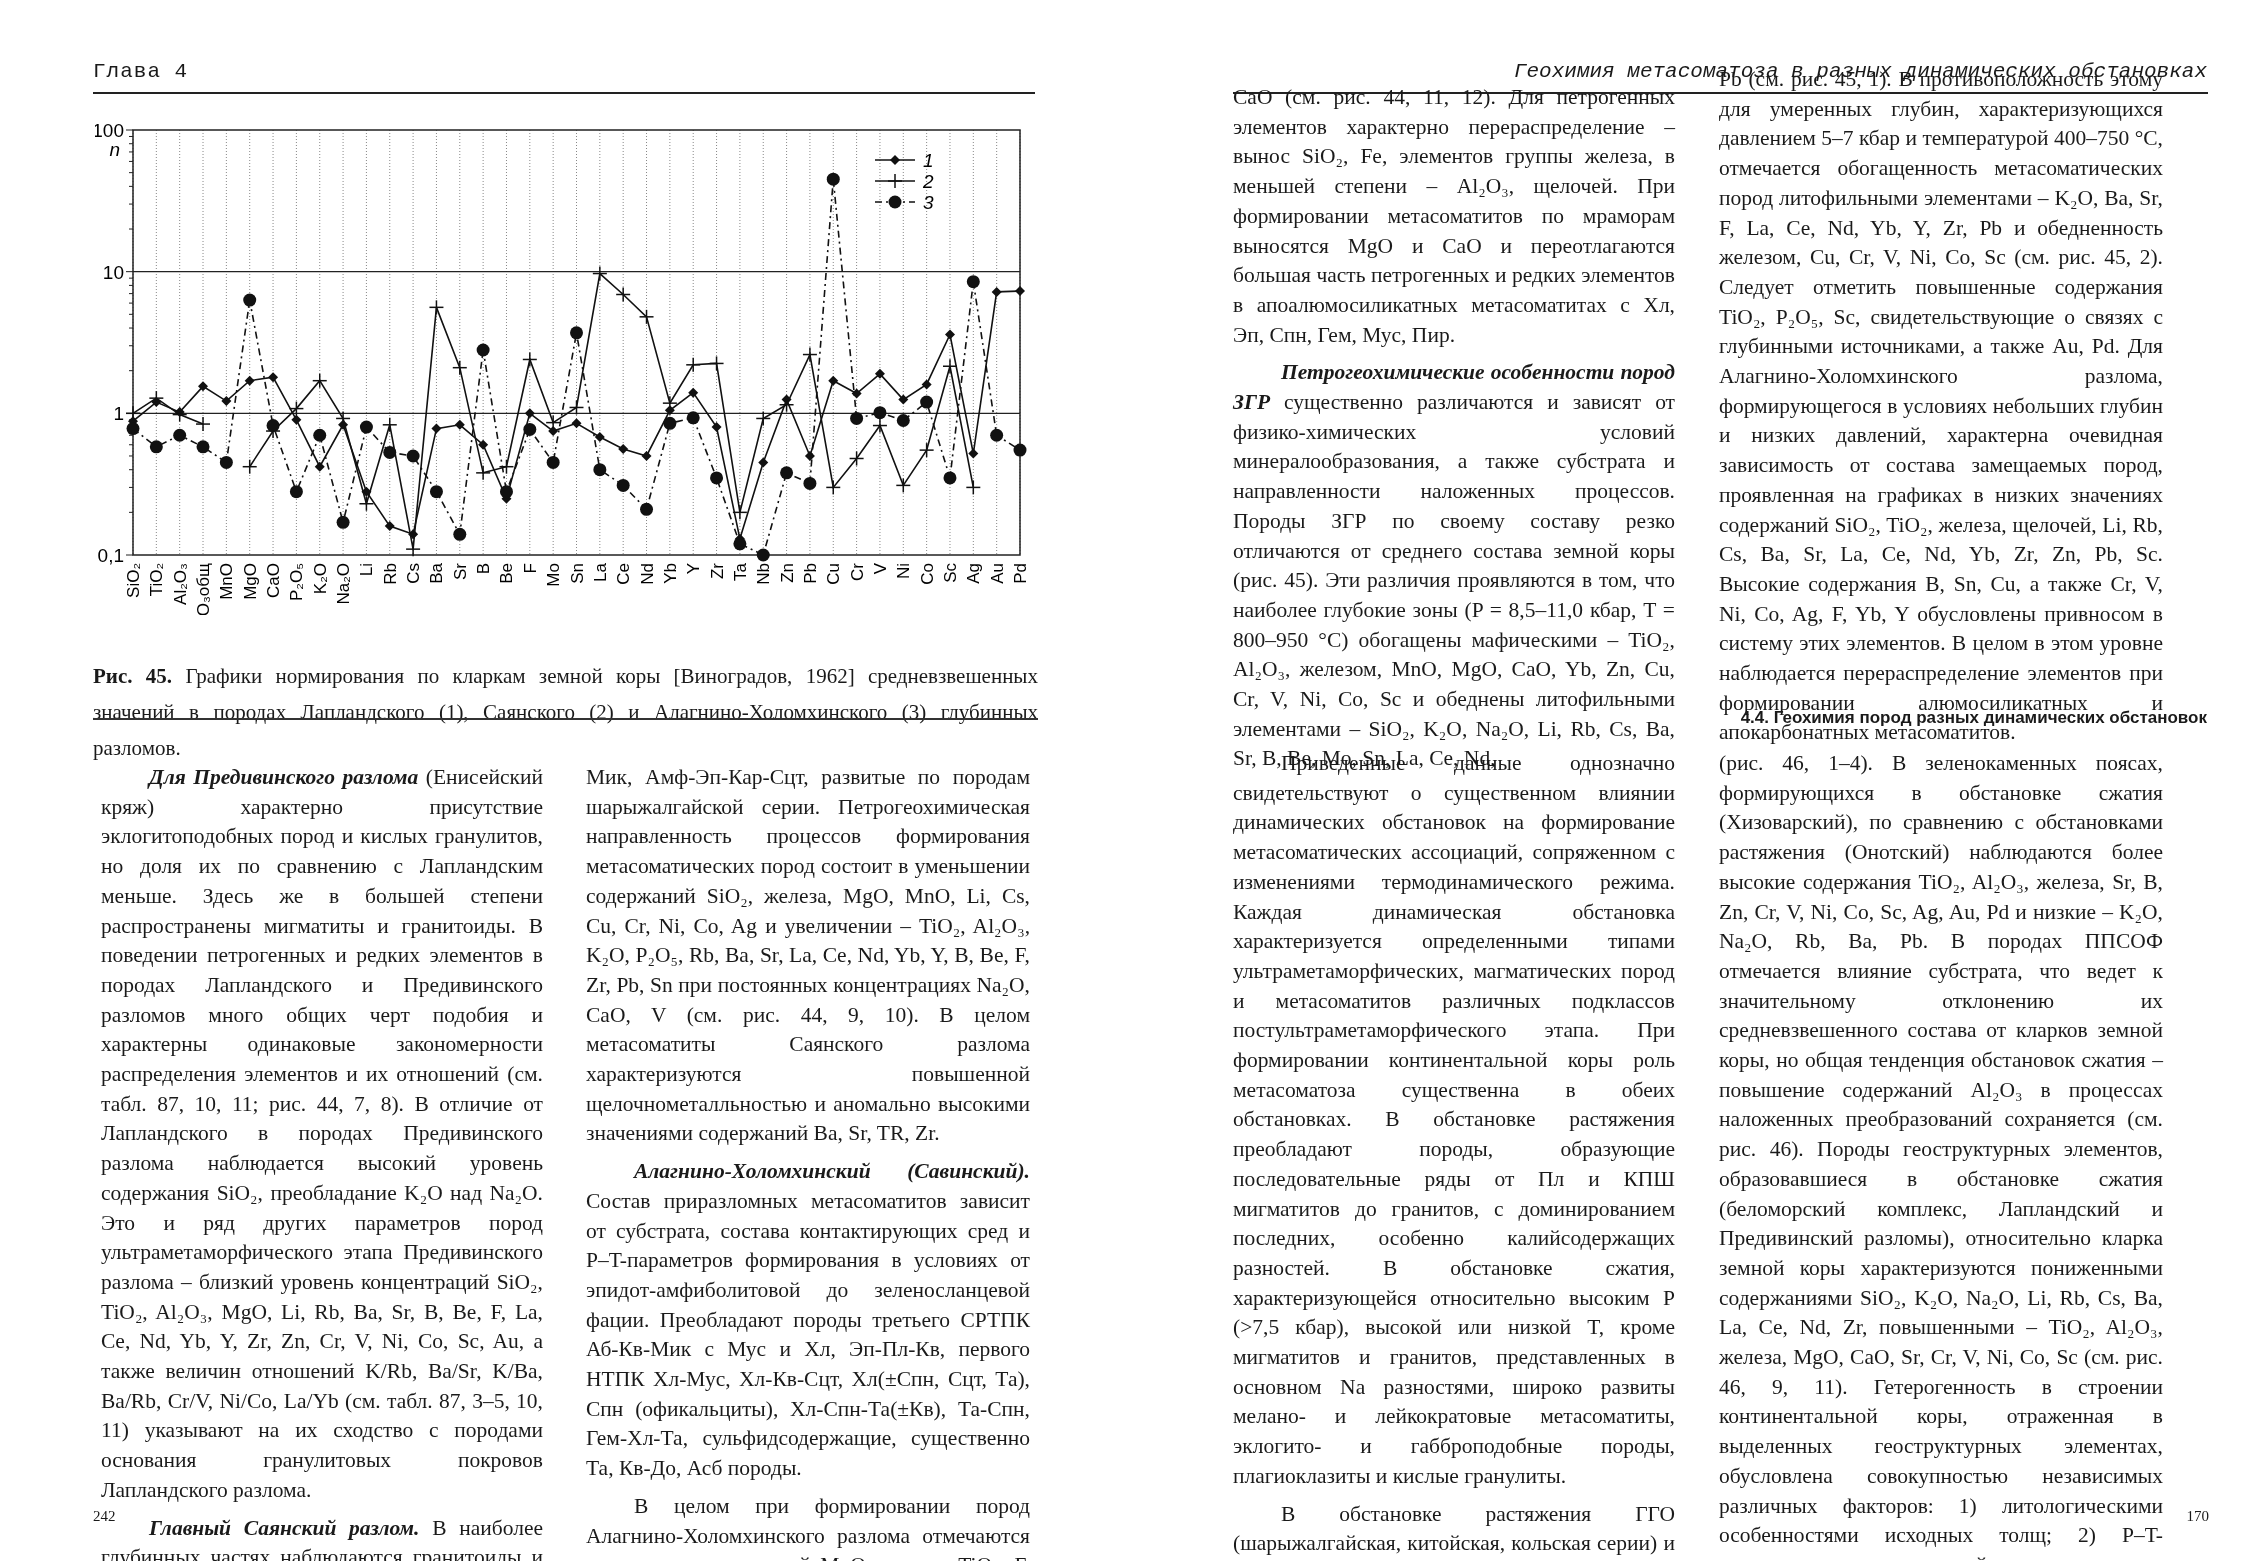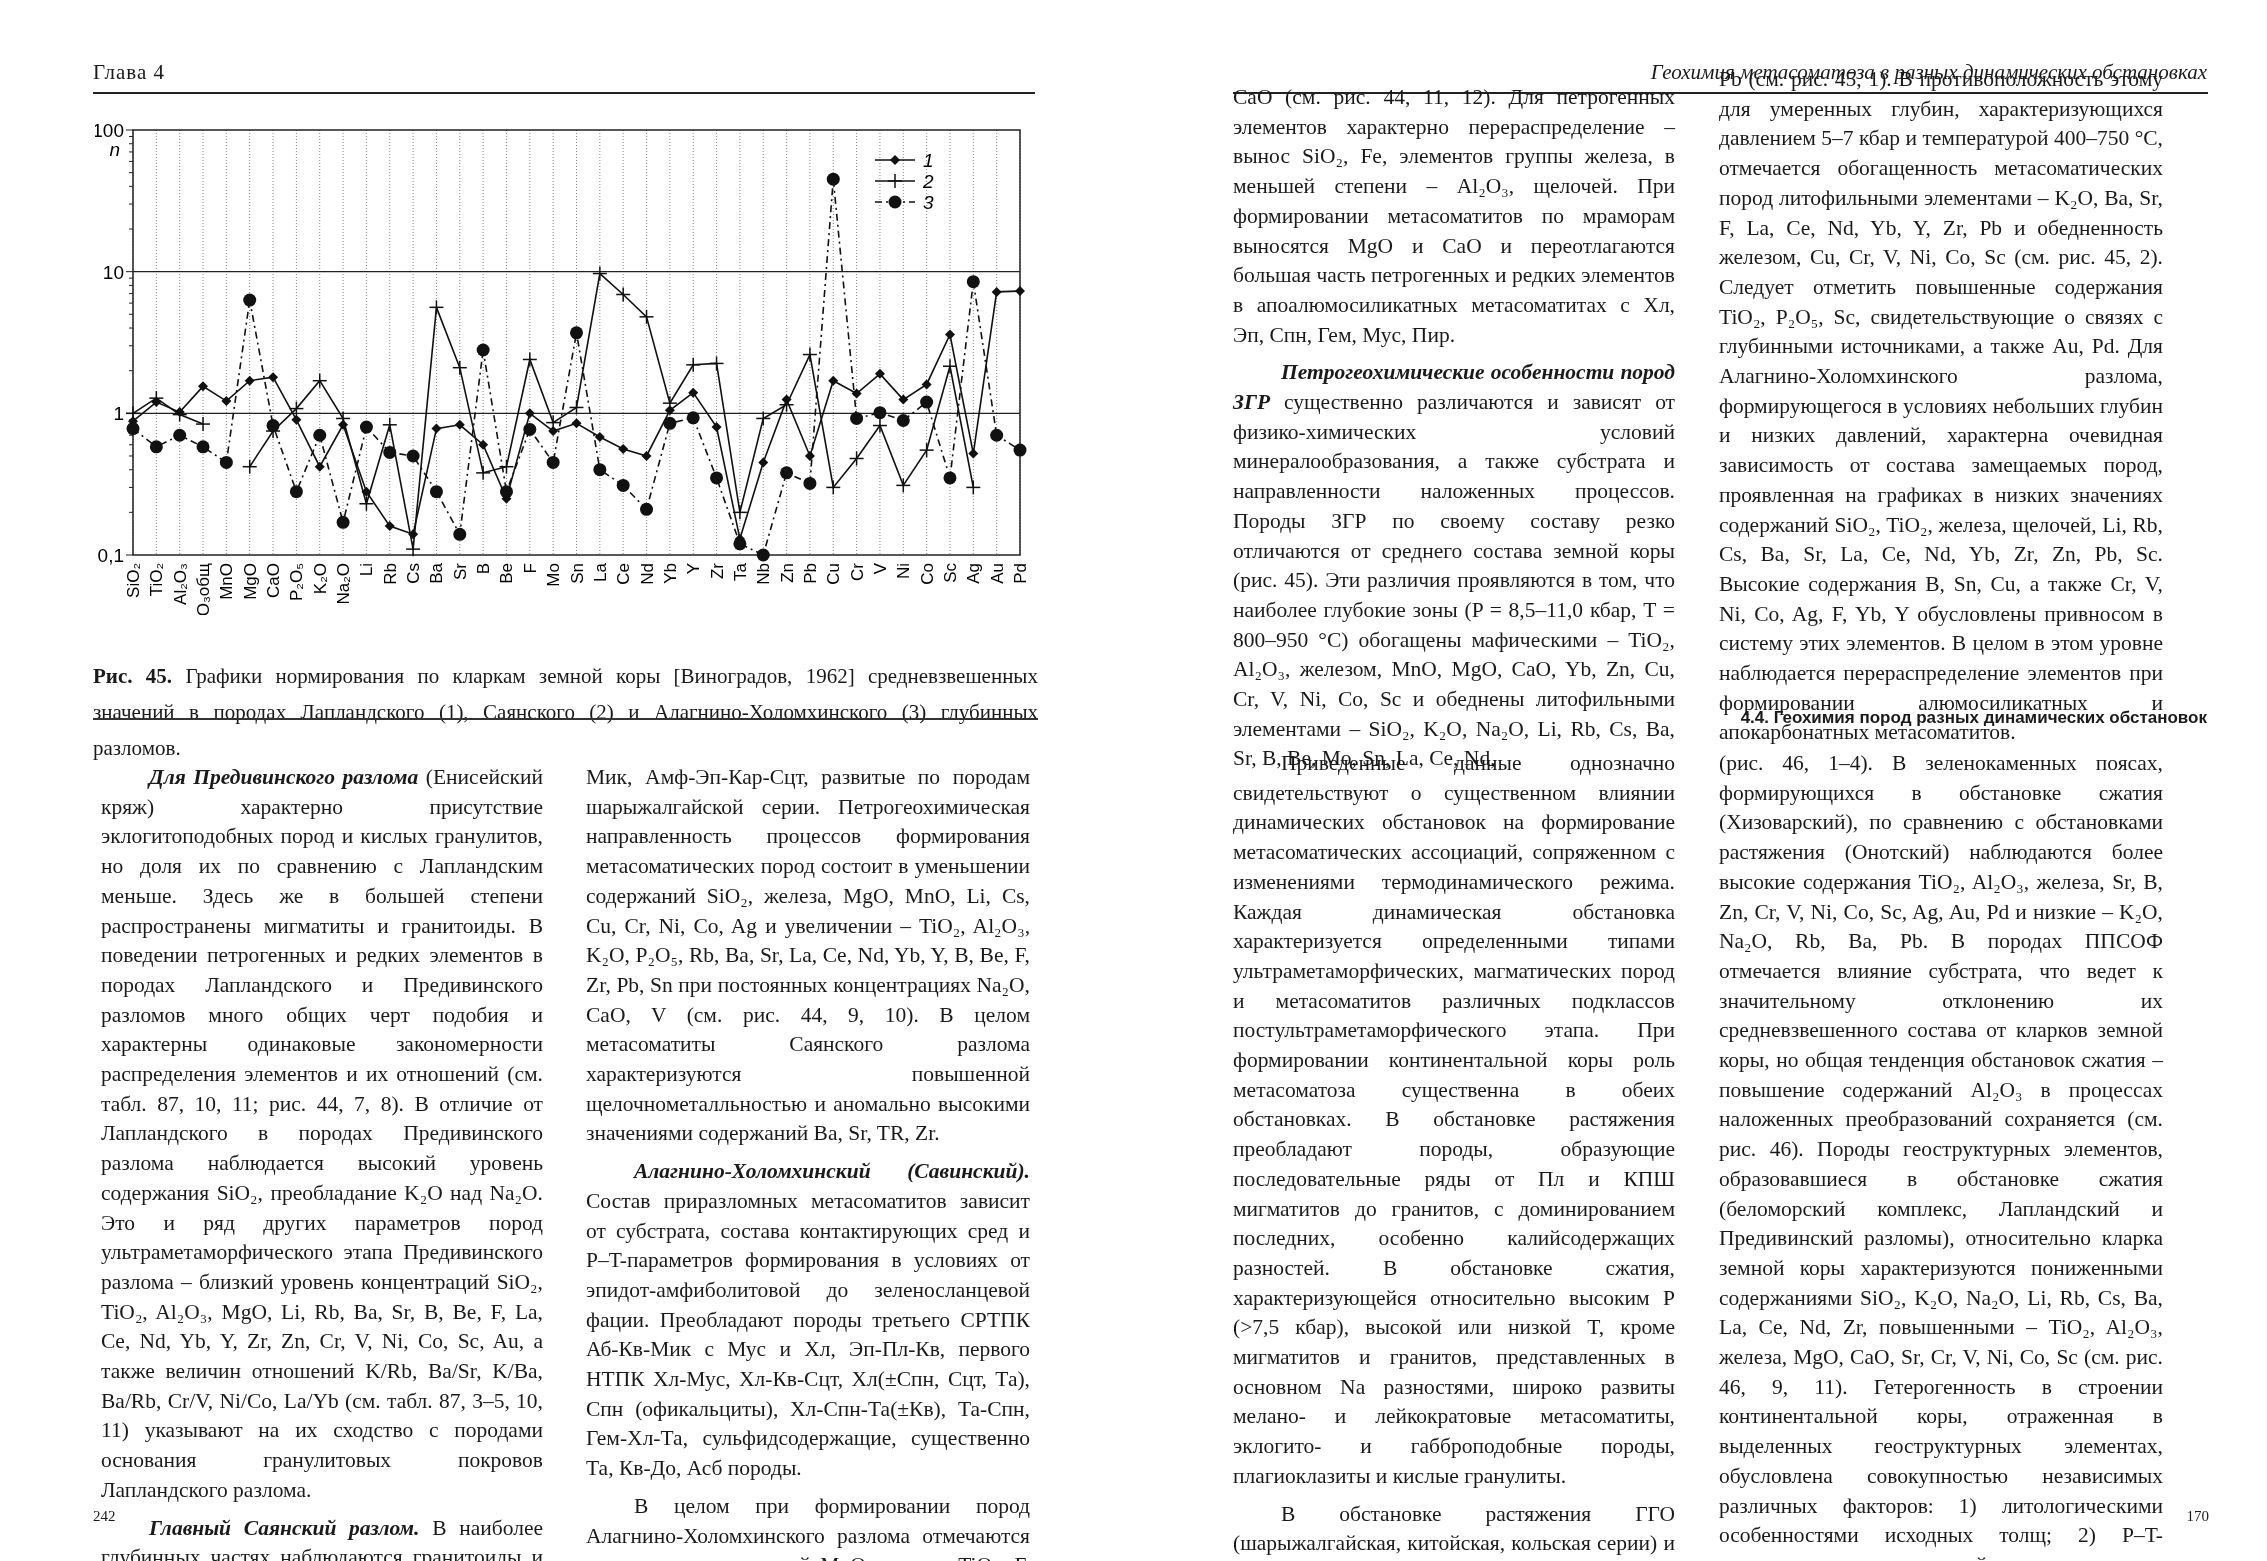--- a/index.html
+++ b/index.html
@@ -1,21 +1,21 @@
 <!DOCTYPE html>
 <html><head>
 <meta charset="utf-8">
 <style>
   html, body { margin: 0; padding: 0; background: #ffffff; }
   body { width: 2267px; height: 1561px; position: relative; overflow: hidden; color: #1a1a1a;
          font-family: "Liberation Serif", serif; }
   .page { position: absolute; top: 0; height: 1561px; }
   .page-left { left: 0; width: 1133px; }
   .page-right { left: 1133px; width: 1134px; }
-  .running-head { position: absolute; top: 60px; font-family: Liberation Serif, serif; font-size: 21px; }
+  .running-head { position: absolute; top: 60px; font-family: Liberation Mono, monospace; font-size: 21px; }
   .rh-left { left: 93px; letter-spacing: 1px; }
   .rh-right { right: 60px; font-style: italic; }
   .head-rule { position: absolute; top: 92px; height: 2px; background: #222; }
   .rule-left { left: 93px; width: 942px; }
   .rule-right { left: 100px; width: 975px; }
   .chart-box { position: absolute; left: 95px; top: 115px; width: 950px; height: 500px; }
   .caption { position: absolute; left: 93px; top: 658px; width: 945px; font-size: 21px; line-height: 36px; text-align: justify; }
   .caption b { font-weight: bold; }
   .cap-rule { position: absolute; left: 93px; top: 718px; width: 945px; height: 2px; background: #333; }
   .col { position: absolute; font-size: 21.5px; line-height: 29.7px; text-align: justify; hyphens: manual; }

